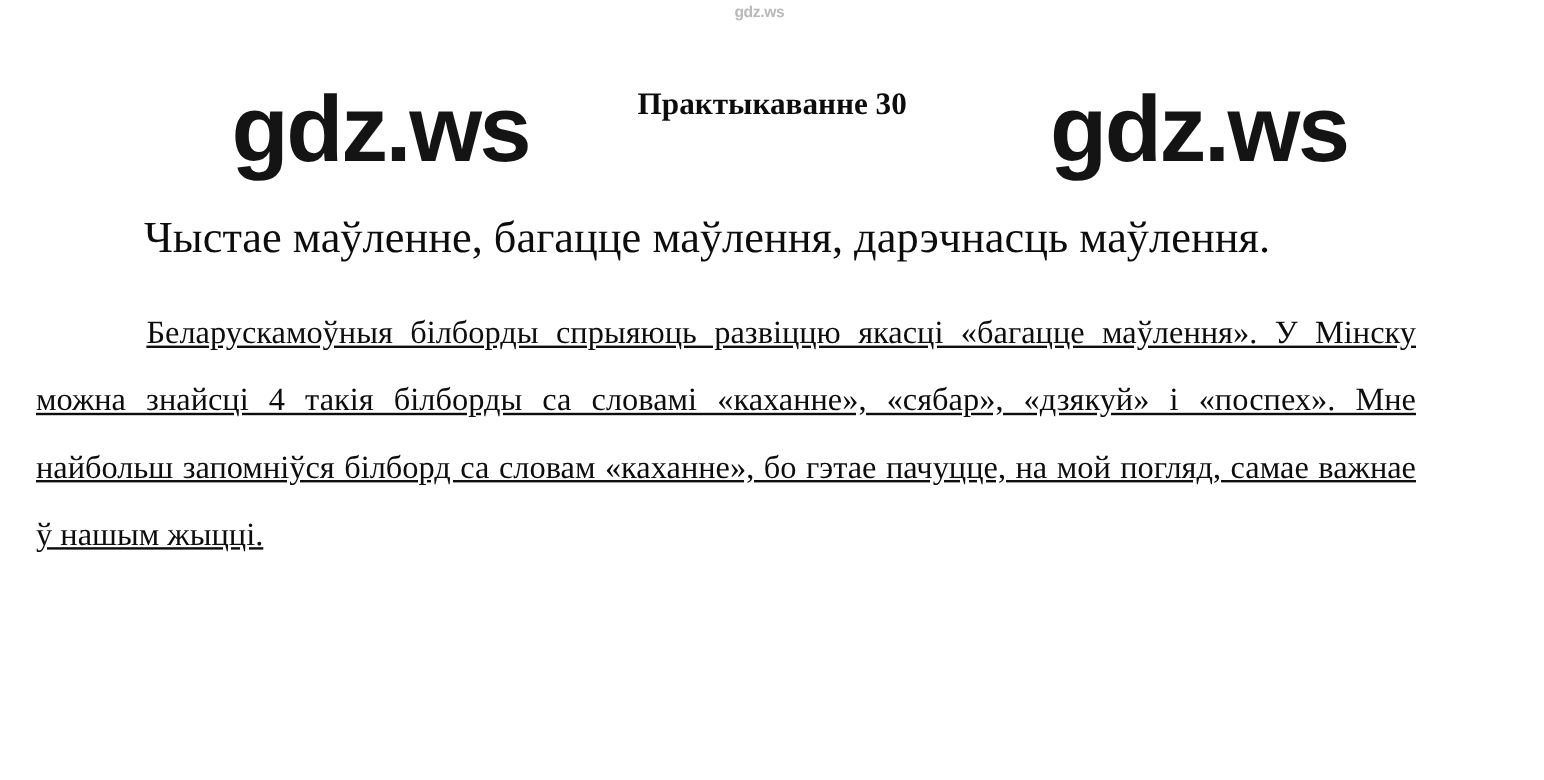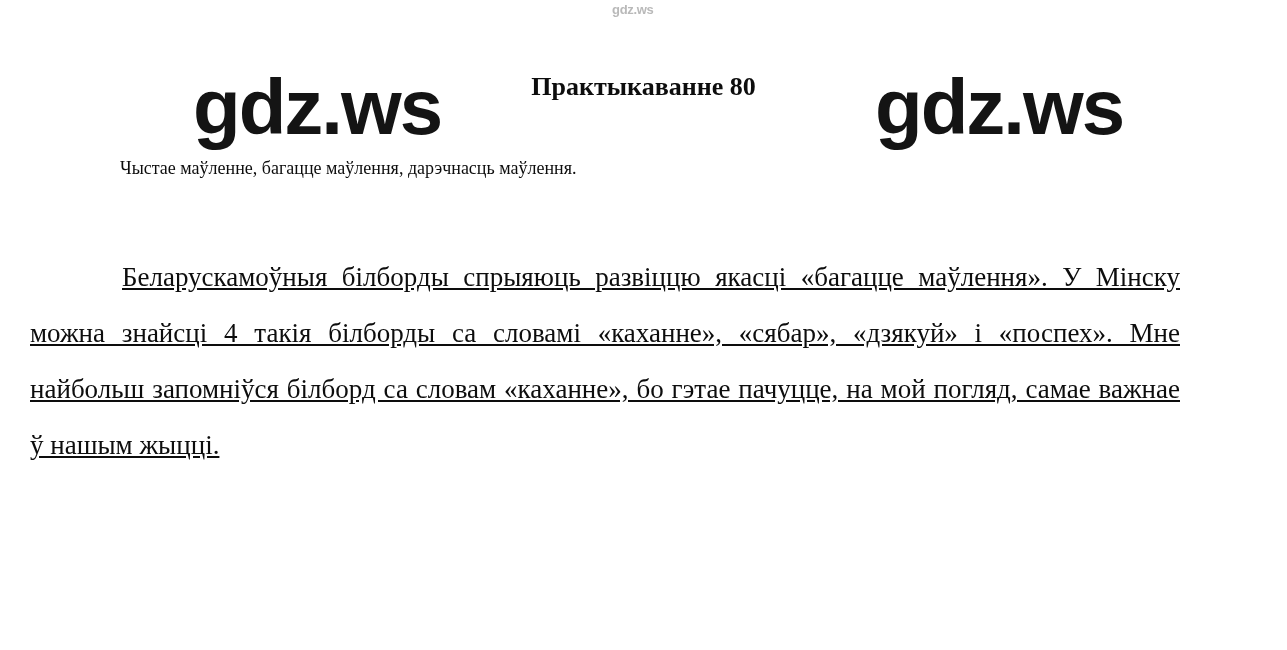--- a/index.html
+++ b/index.html
@@ -55,21 +55,21 @@
     font-size: 26px;
     font-weight: bold;
     font-family: "Liberation Serif", serif;
   }
 
   .lead {
     position: absolute;
     left: 120px;
     top: 140px;
     width: 1050px;
-    font-size: 18px;
+    font-size: 37px;
     line-height: 1.2;
   }
 
   .body-text {
     position: absolute;
     left: 30px;
     top: 222px;
     width: 1150px;
     font-size: 27px;
     line-height: 56px;
@@ -78,21 +78,21 @@
     text-decoration: underline;
   }
 </style>
 </head>
 <body>
 
 <div class="page">
 
   <div class="wm-small">gdz.ws</div>
 
-  <h1 class="doc-title">Практыкаванне 80</h1>
+  <h1 class="doc-title">Практыкаванне 30</h1>
 
   <div class="wm-big wm-left">gdz.ws</div>
 
   <div class="wm-big wm-right">gdz.ws</div>
 
   <p class="lead">Чыстае маўленне, багацце маўлення, дарэчнасць маўлення.</p>
 
   <p class="body-text">Беларускамоўныя білборды спрыяюць развіццю якасці «багацце маўлення». У Мінску можна знайсці 4 такія білборды са словамі «каханне», «сябар», «дзякуй» і «поспех». Мне найбольш запомніўся білборд са словам «каханне», бо гэтае пачуцце, на мой погляд, самае важнае ў нашым жыцці.</p>
 
 </div>

